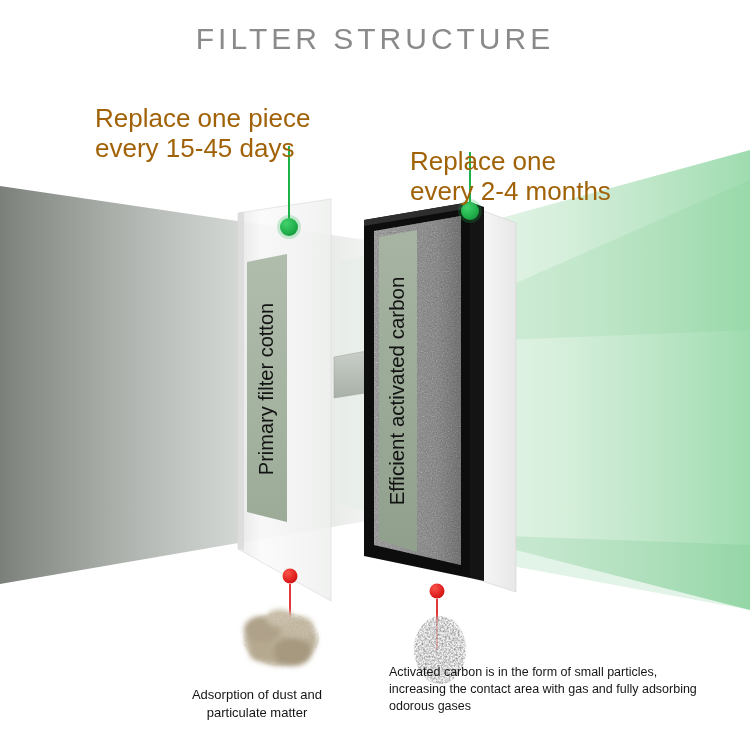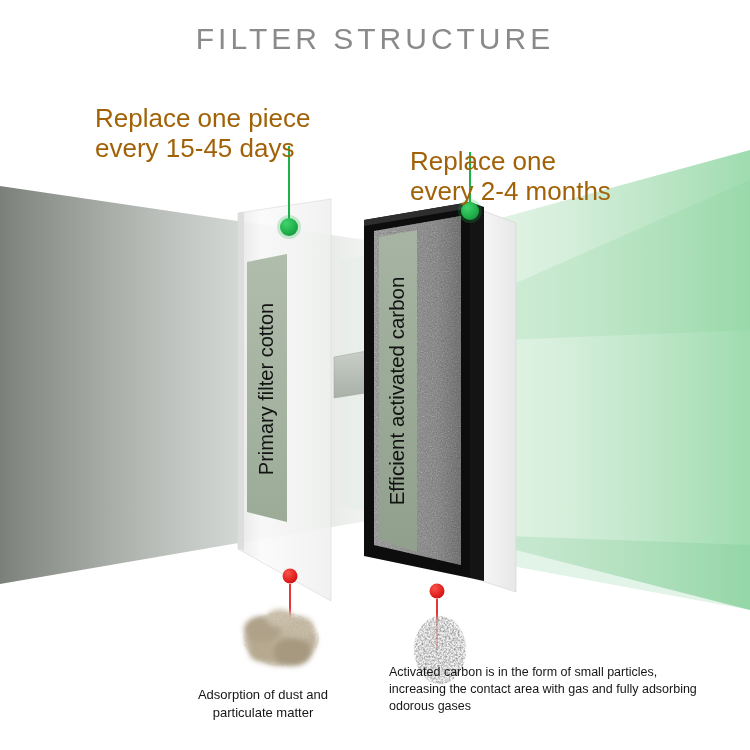--- a/index.html
+++ b/index.html
@@ -10,21 +10,21 @@
   .title{left:0;top:22px;width:750px;text-align:center;font-size:30px;font-weight:500;
          letter-spacing:4px;color:#8a8a8a;}
   .note{font-size:26px;line-height:1.17;text-align:left;color:#a16207;}
   .note-left{left:95px;top:103px;width:230px;}
   .note-right{left:410px;top:107px;width:222px;margin-top:39px;}
   .vtext{height:32px;display:flex;align-items:center;justify-content:center;
          transform:rotate(-90deg);white-space:nowrap;font-weight:500;color:#121212;}
   .vtext-left{left:116px;top:373px;width:300px;font-size:20px;}
   .vtext-right{left:238px;top:375px;width:318px;font-size:20.5px;}
   .caption{font-size:13px;line-height:1.35;color:#151515;}
-  .caption-left{left:168px;top:686px;width:190px;text-align:center;}
+  .caption-left{left:162px;top:686px;width:190px;text-align:center;}
   .caption-right{left:389px;top:664px;width:322px;font-size:12.5px;text-align:left;}
 </style>
 </head>
 <body>
 
 <div class="canvas">
 
   <svg class="scene" width="750" height="750" viewBox="0 0 750 750">
     <defs>
       <linearGradient id="grayGrad" x1="0" y1="0" x2="1" y2="0">

